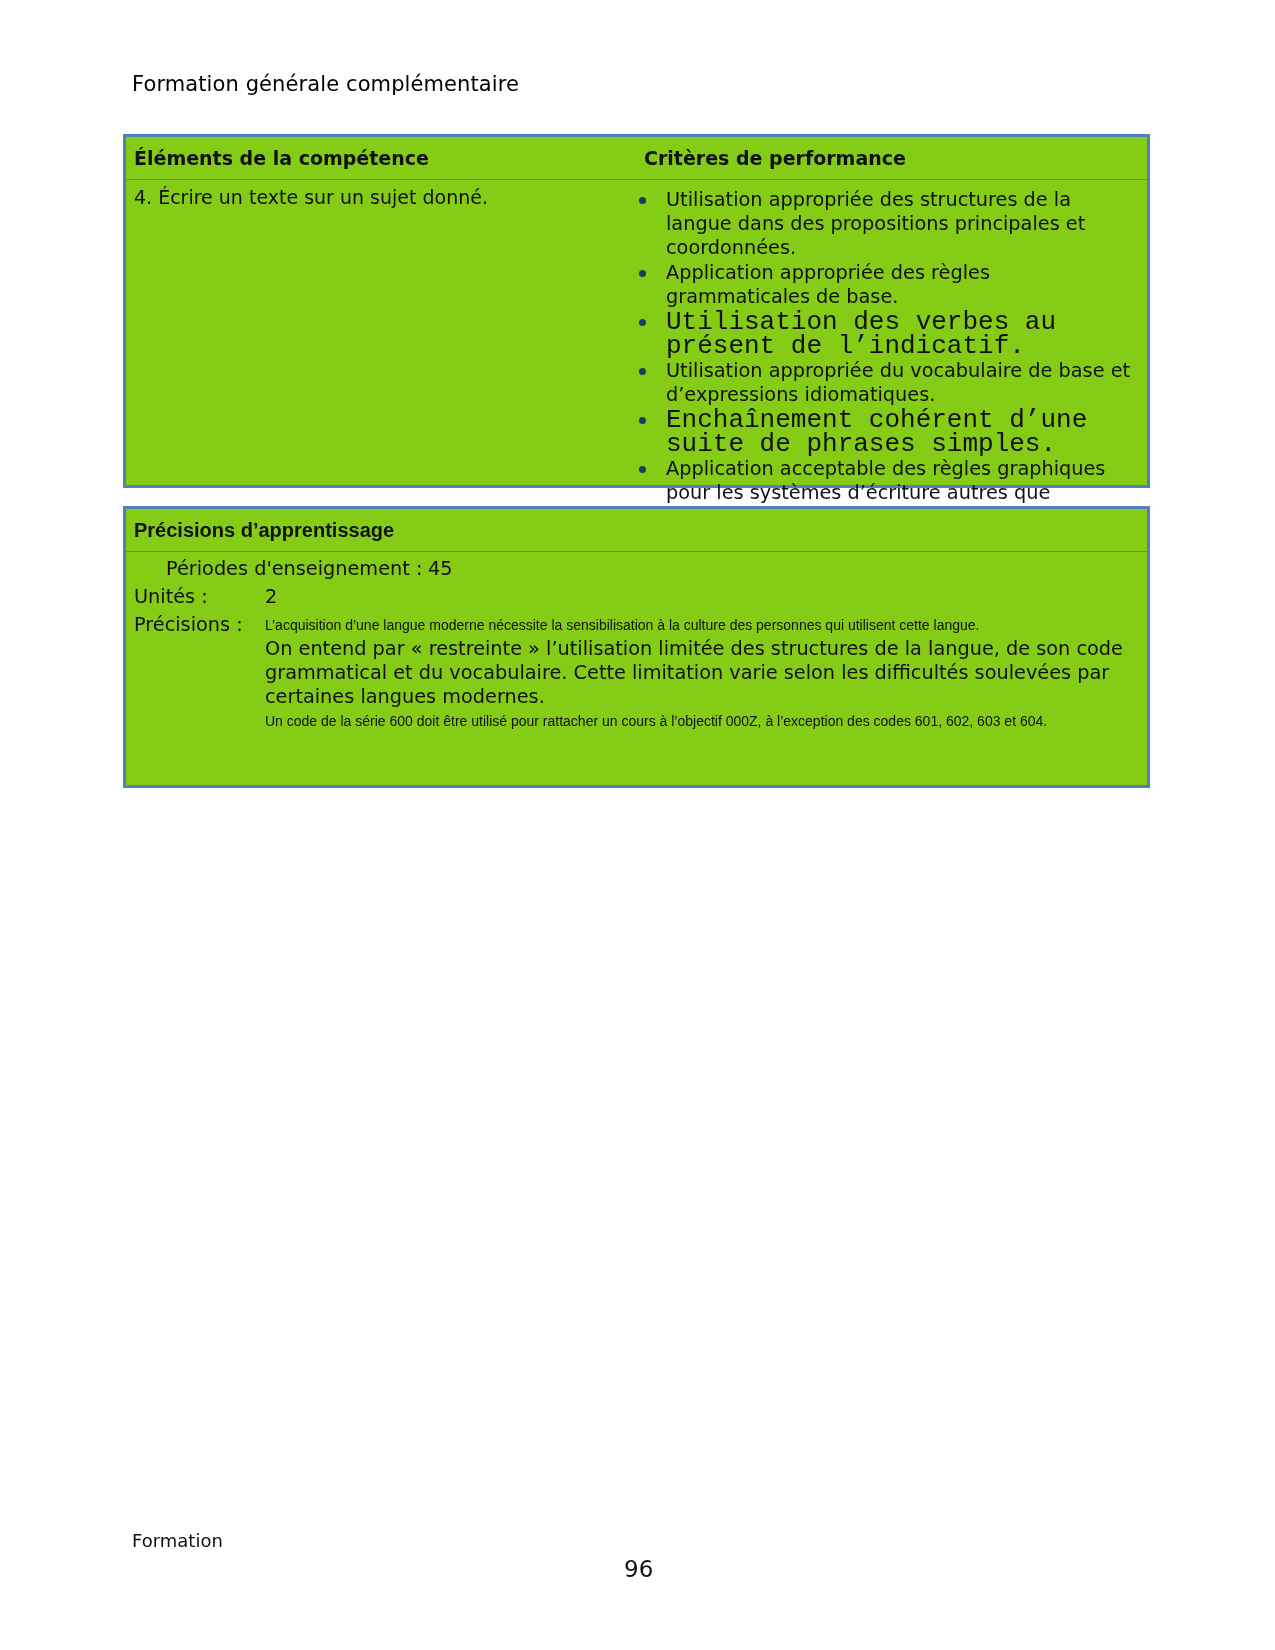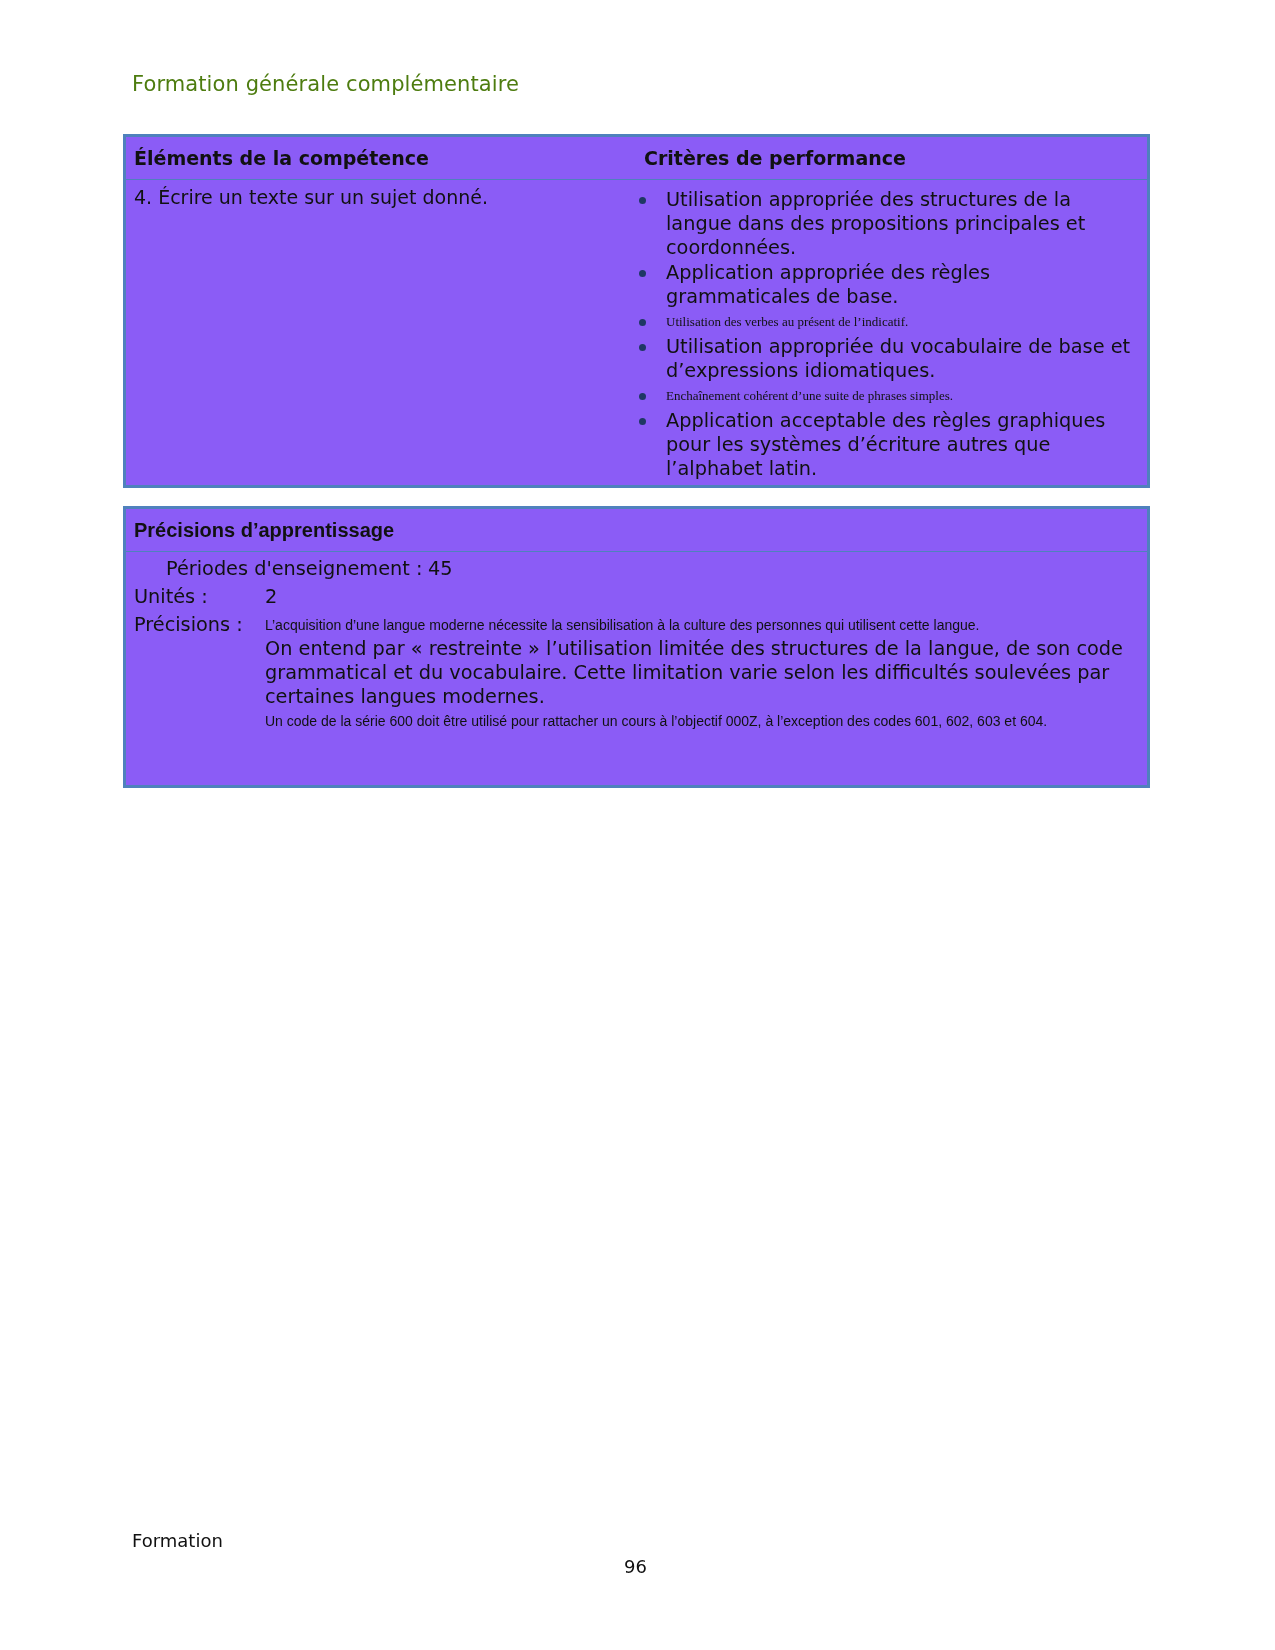--- a/index.html
+++ b/index.html
@@ -2,57 +2,57 @@
 <html><head>
 <meta charset="utf-8">
 <style>
   html, body { margin: 0; padding: 0; }
   body {
     width: 1275px; height: 1650px; background: #ffffff; position: relative;
     font-family: "DejaVu Sans", sans-serif; color: #111111; overflow: hidden;
   }
   .page-heading {
     position: absolute; left: 132px; top: 72px;
-    font-size: 21px; color: #4d7c0f; font-family: "DejaVu Sans", sans-serif;
+    font-size: 21px; color: #000000; font-family: "DejaVu Sans", sans-serif;
     letter-spacing: 0.1px;
   }
   .box {
     position: absolute; left: 123px; width: 1021px;
-    border: 3px solid #4f81bd; background: #8b5cf6;
+    border: 3px solid #4f81bd; background: #84cc16;
   }
   .box1 { top: 134px; height: 348px; }
   .box2 { top: 506px; height: 276px; }
   .hdr {
     display: flex; height: 42px; border-bottom: 1px solid #4f81bd;
     align-items: center; font-weight: bold; font-size: 19px;
   }
   .hdr .c1 { width: 510px; padding-left: 8px; font-family: "DejaVu Sans", sans-serif; }
   .hdr .c2 { padding-left: 0; font-family: "DejaVu Sans", sans-serif; }
   .hdr2 { font-family: "Liberation Sans", sans-serif; font-size: 20px; padding-left: 8px; }
   .row { display: flex; }
   .row .c1 { width: 510px; padding: 6px 0 0 8px; font-size: 19px; box-sizing: border-box; }
   .row .c2 { width: 500px; padding-top: 8px; }
   .bullets { list-style: none; margin: 0; padding: 0; }
   .bullets li { position: relative; padding-left: 30px; font-size: 19.3px; line-height: 24px; margin-bottom: 1px; }
-  .bullets li.arial { font-family: Liberation Serif, serif; font-size: 13px; }
+  .bullets li.arial { font-family: Liberation Mono, monospace; font-size: 26px; }
   .bullet-dot {
     position: absolute; left: 3px; top: 9px; width: 7px; height: 7px;
     border-radius: 50%; background: #1f3864;
   }
   .act { padding: 5px 8px 0 8px; font-size: 19.3px; line-height: 24px; }
   .act .line { display: flex; margin-bottom: 4px; }
   .act .lbl1 { width: 262px; margin-left: 32px; }
   .act .lbl2 { width: 131px; }
   .act .prec { display: flex; }
   .act .prec .lbl { width: 131px; flex-shrink: 0; }
   .act .prec .txt { width: 860px; }
   .act .prec .txt p { margin: 0; }
   .arial { font-family: Liberation Sans, sans-serif; font-size: 14px; }
   .footer-nav { position: absolute; left: 132px; top: 1530px; font-size: 18px; }
-  .page-num { position: absolute; left: 624px; top: 1556px; font-size: 18px; text-align: right; }
+  .page-num { position: absolute; left: 624px; top: 1556px; font-size: 23px; text-align: right; }
 </style>
 </head>
 <body>
 
 <div class="page-heading">Formation générale complémentaire</div>
 
 <div class="box box1">
   <div class="hdr">
     <div class="c1">Éléments de la compétence</div>
     <div class="c2">Critères de performance</div>

